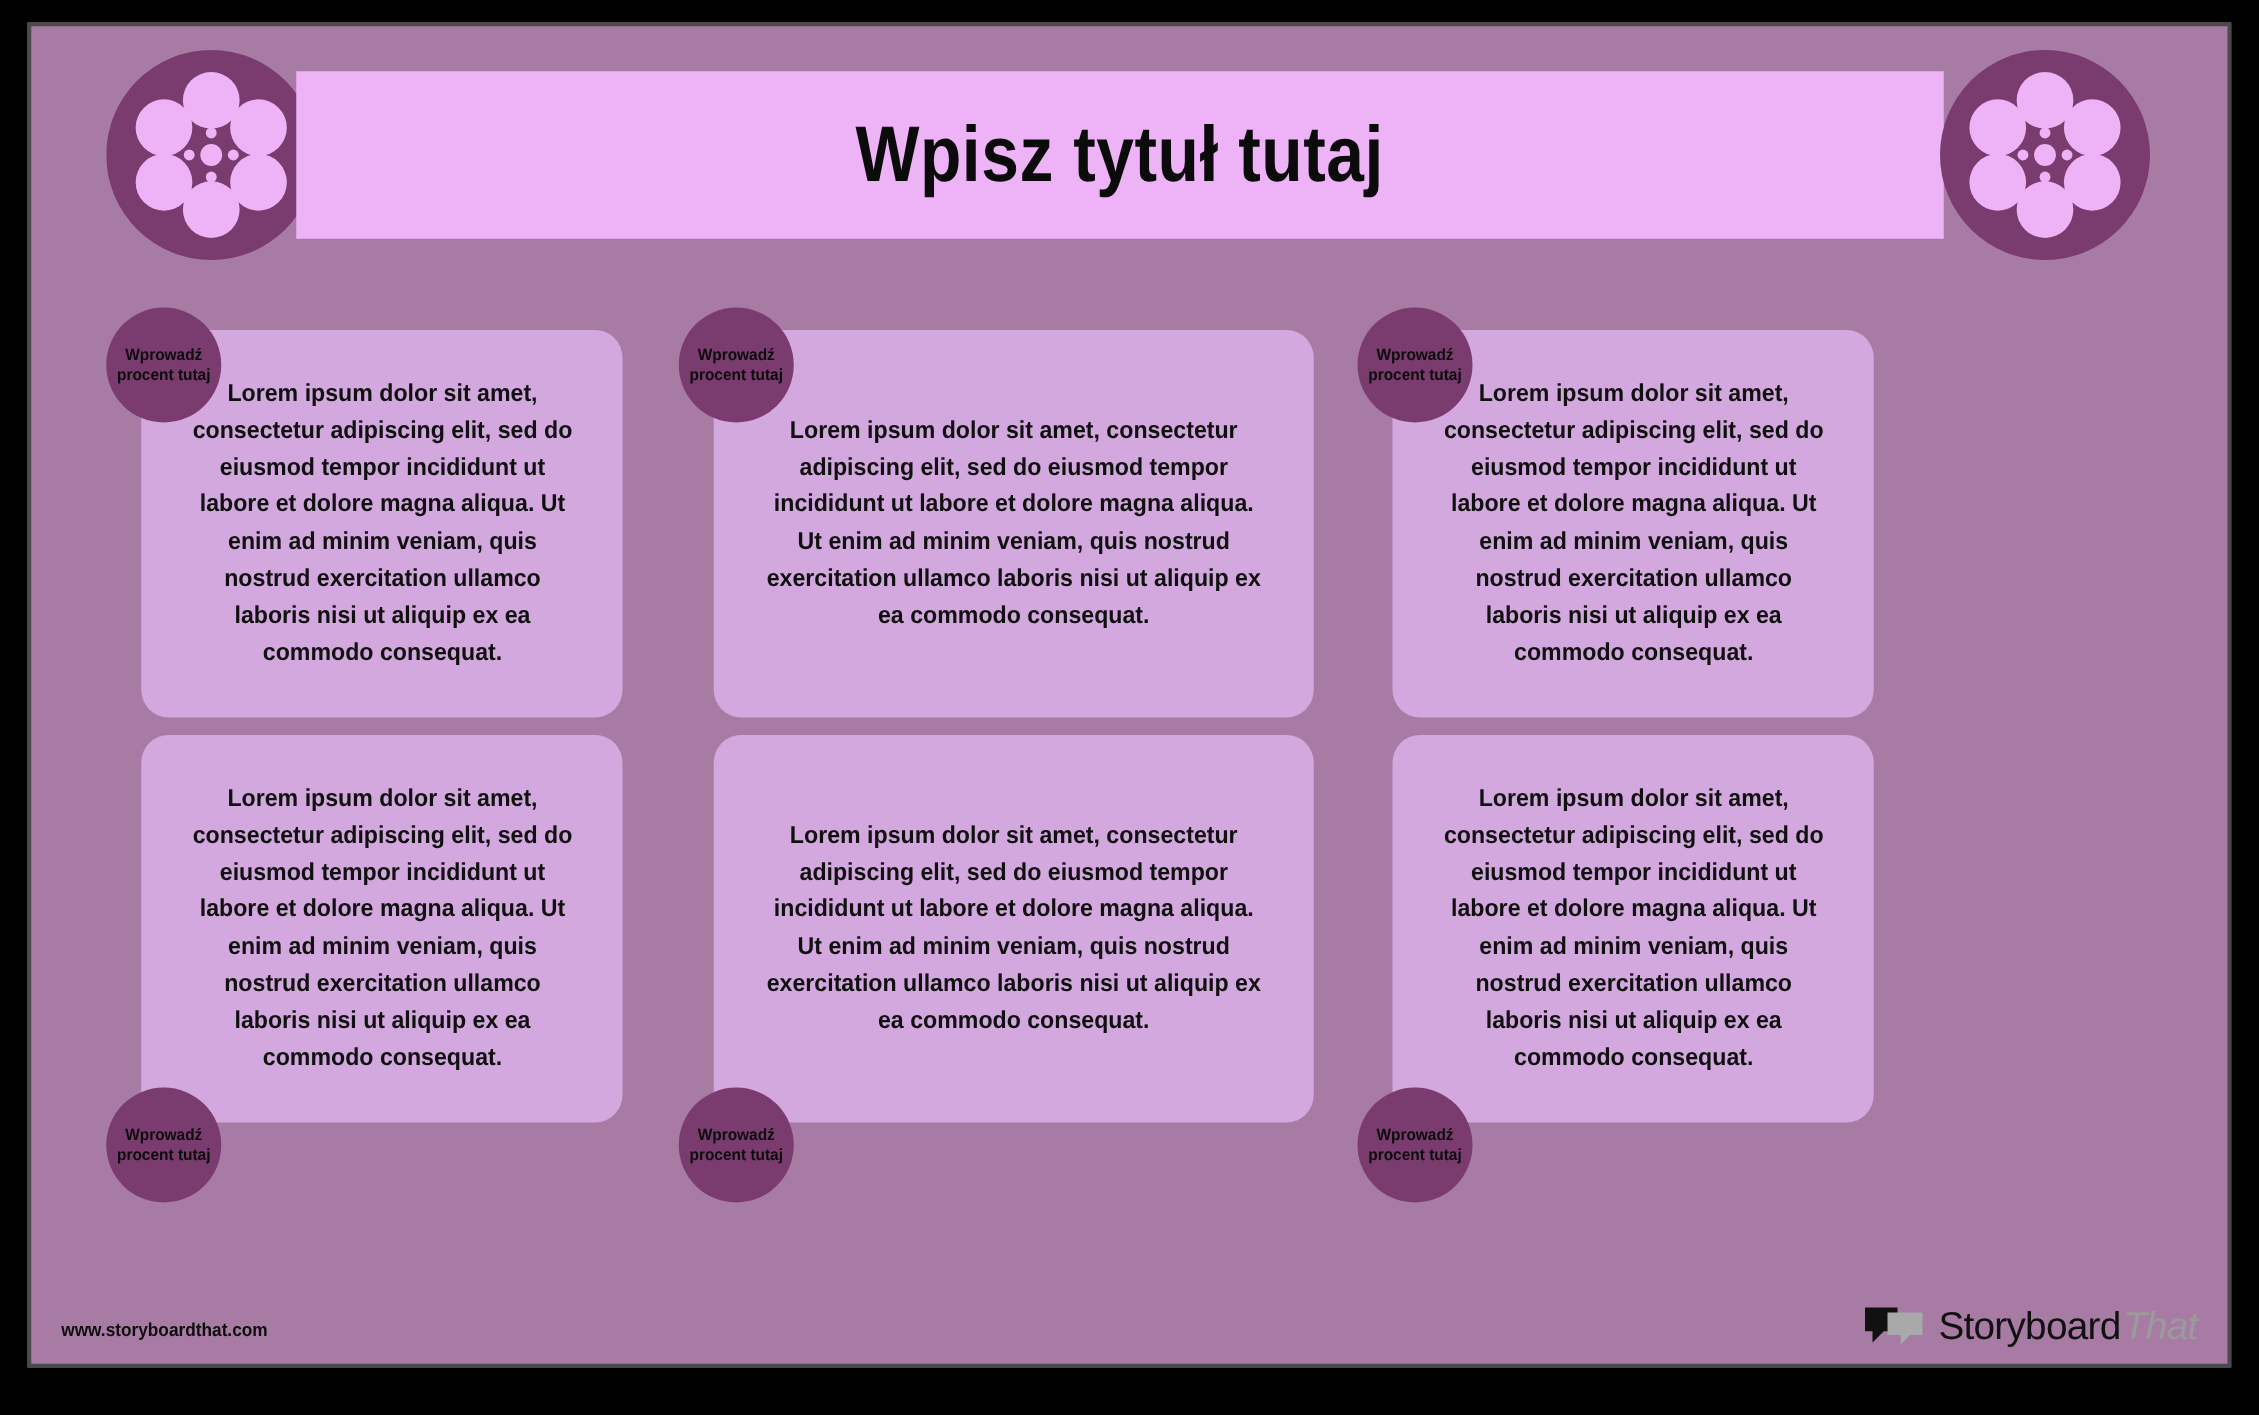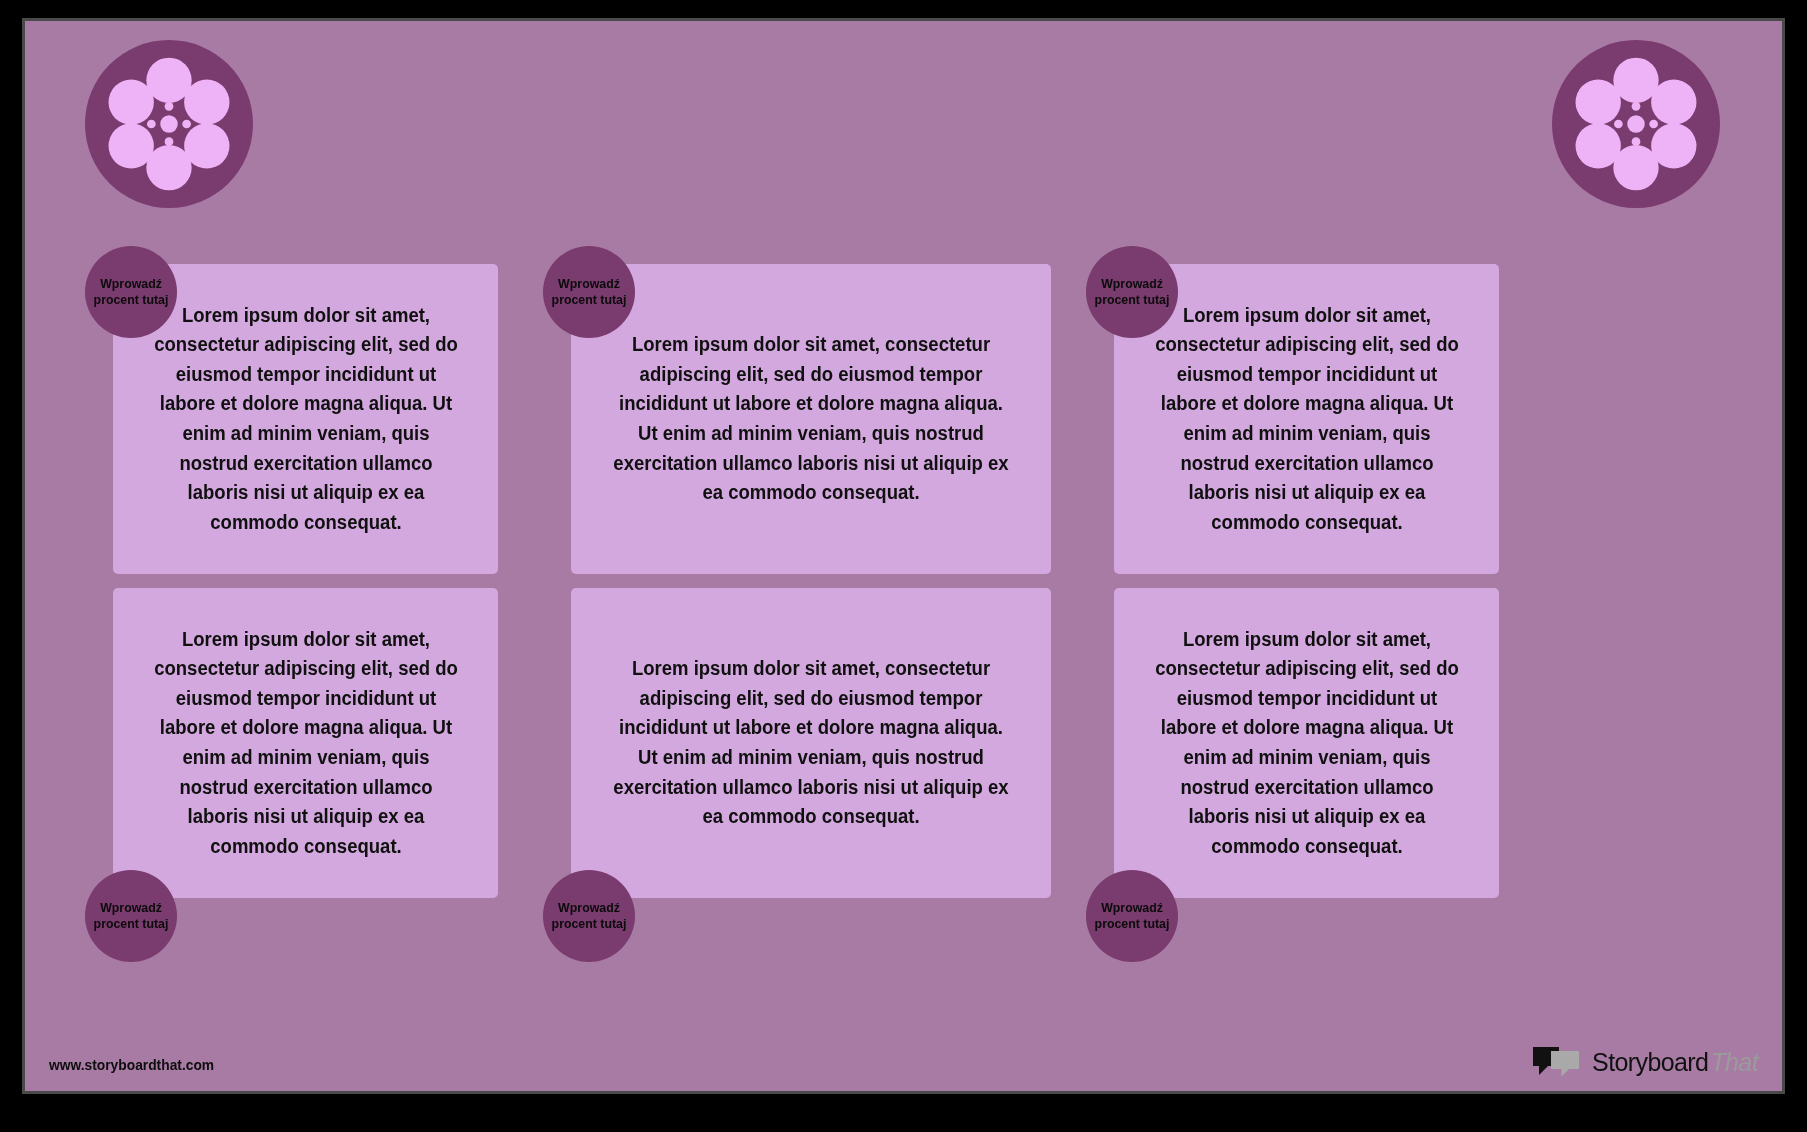--- a/index.html
+++ b/index.html
@@ -79,21 +79,21 @@
     height: 670px;
   }
 
   .cell {
     position: absolute;
   }
 
   .card {
     position: absolute;
     background: #D3A8DE;
-    border-radius: 5px;
+    border-radius: 22px;
     display: flex;
     align-items: center;
     justify-content: center;
   }
 
   .card-text {
     font-family: "Liberation Sans Narrow", "Liberation Sans", sans-serif;
     font-weight: bold;
     font-size: 19.5px;
     line-height: 1.52;
@@ -147,21 +147,21 @@
     bottom: 12px;
     display: flex;
     align-items: center;
     gap: 9px;
   }
 
   #logo-mark { width: 52px; height: 34px; }
 
   .logo-word {
     font-family: "Liberation Sans", sans-serif;
-    font-size: 25px;
+    font-size: 31px;
     letter-spacing: -0.6px;
   }
   .logo-word.dark  { color: #111111; }
   .logo-word.light { color: #9b9b9b; }
 </style>
 </head>
 <body>
 
 <div id="poster-frame">
   <div id="poster">
@@ -178,20 +178,23 @@
           <circle cx="27.5" cy="63" r="13.5" fill="#EEB2F7"></circle>
           <circle cx="72.5" cy="63" r="13.5" fill="#EEB2F7"></circle>
           <circle cx="50" cy="50" r="5.2" fill="#EEB2F7"></circle>
           <circle cx="50" cy="39.5" r="2.6" fill="#EEB2F7"></circle>
           <circle cx="50" cy="60.5" r="2.6" fill="#EEB2F7"></circle>
           <circle cx="39.5" cy="50" r="2.6" fill="#EEB2F7"></circle>
           <circle cx="60.5" cy="50" r="2.6" fill="#EEB2F7"></circle>
         </svg>
       </div>
 
+      <div id="title-banner">
+        <div id="title-text">Wpisz tytuł tutaj</div>
+      </div>
 
       <div class="film-reel right">
         <svg viewBox="0 0 100 100" width="168" height="168" aria-hidden="true">
           <circle cx="50" cy="50" r="50" fill="#7A3B6E"></circle>
           <circle cx="50" cy="24" r="13.5" fill="#EEB2F7"></circle>
           <circle cx="50" cy="76" r="13.5" fill="#EEB2F7"></circle>
           <circle cx="27.5" cy="37" r="13.5" fill="#EEB2F7"></circle>
           <circle cx="72.5" cy="37" r="13.5" fill="#EEB2F7"></circle>
           <circle cx="27.5" cy="63" r="13.5" fill="#EEB2F7"></circle>
           <circle cx="72.5" cy="63" r="13.5" fill="#EEB2F7"></circle>

